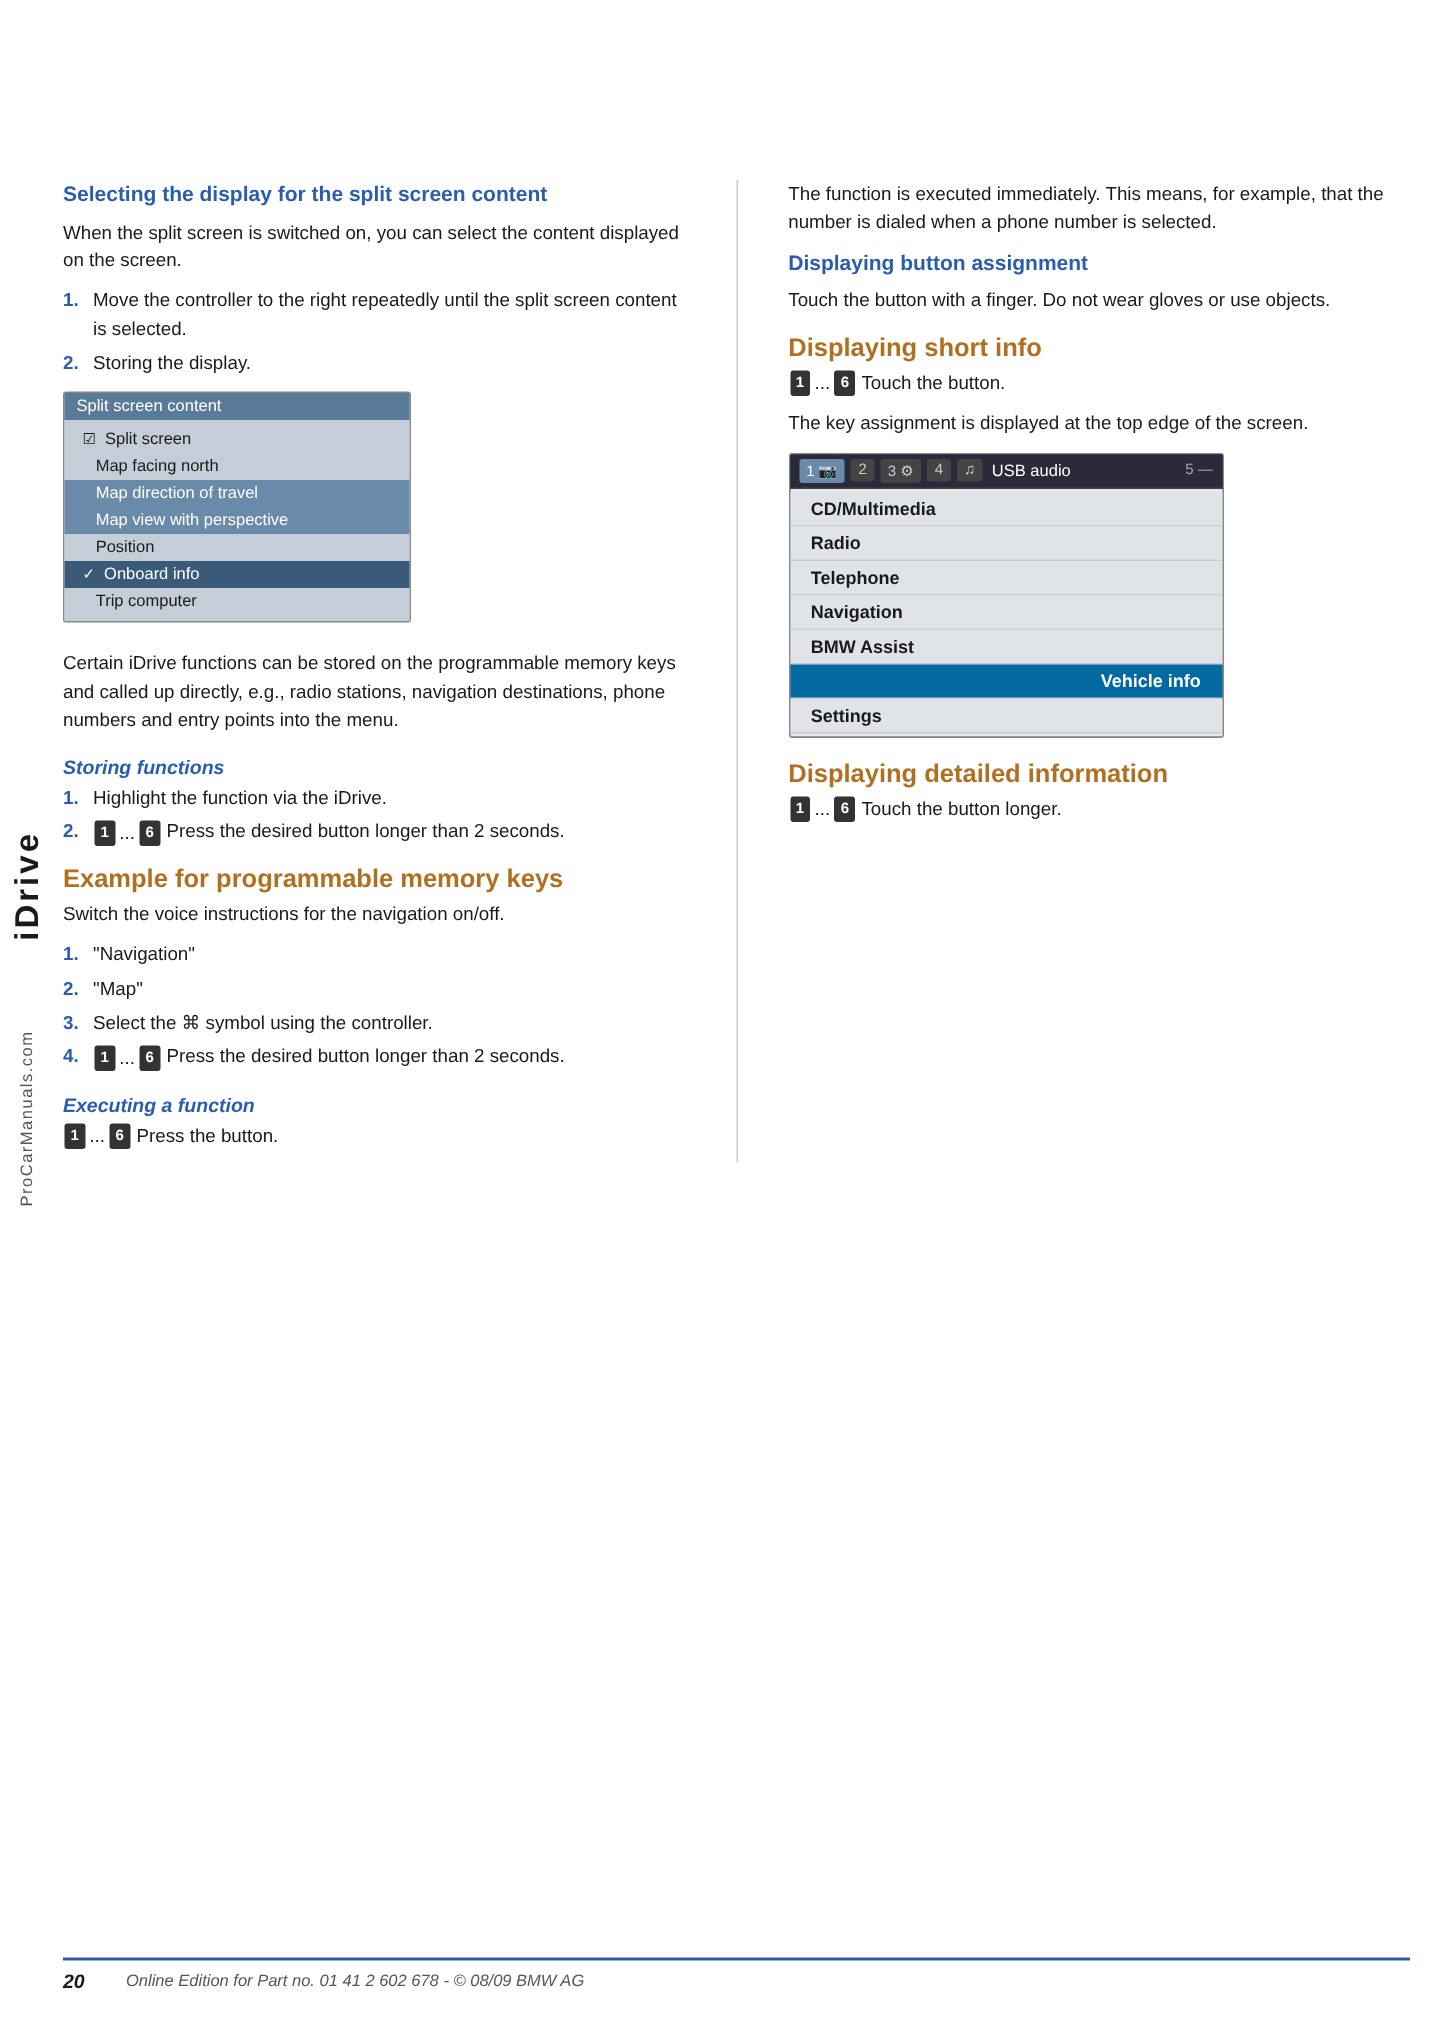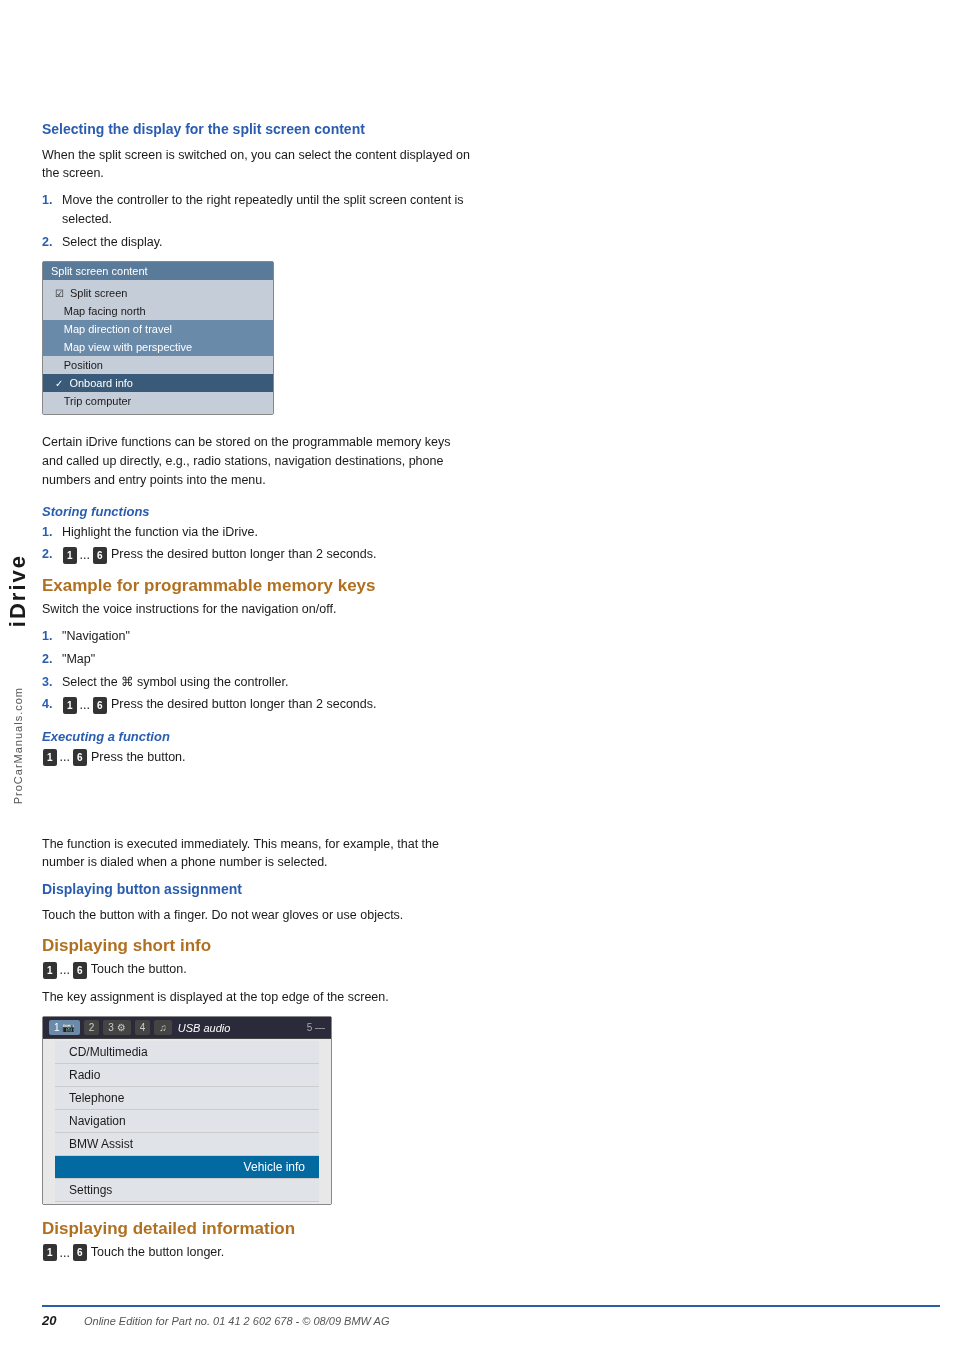--- a/index.html
+++ b/index.html
@@ -43,21 +43,20 @@
       letter-spacing: 1px;
     }
 
     
     .main-content {
       margin-left: 42px;
       margin-right: 20px;
       padding-top: 120px;
       display: flex;
       gap: 30px;
-      flex-direction: column;
     }
 
     .left-col {
       flex: 1;
       max-width: 430px;
     }
 
     .right-col {
       flex: 1;
       max-width: 430px;
@@ -195,21 +194,22 @@
       background: #6a8aaa;
       color: #fff;
     }
     .idrive-top-right {
       margin-left: auto;
       color: #aaa;
       font-size: 10px;
     }
     .idrive-menu {
       background: #e8e8e8;
-      padding: 2px 12px;
+      padding: 2px 0;
+      font-weight: bold;
     }
     .idrive-menu-item {
       font-size: 12px;
       padding: 4px 14px;
       color: #1a1a1a;
       background: #e0e4e8;
       border-bottom: 1px solid #ccc;
     }
     .idrive-menu-item.highlighted {
       background: #0369a1;
@@ -278,21 +278,21 @@
 
     <div class="section-title">Selecting the display for the split screen content</div>
     <div class="body-text">When the split screen is switched on, you can select the content displayed on the screen.</div>
 
     <div class="numbered-item">
       <span class="num">1.</span>
       <span>Move the controller to the right repeatedly until the split screen content is selected.</span>
     </div>
     <div class="numbered-item">
       <span class="num">2.</span>
-      <span>Select the display.</span>
+      <span>Storing the display.</span>
     </div>
 
     <div class="split-screen-img">
       <div class="split-screen-title-bar">
         <span>Split screen content</span>
       </div>
       <div class="split-screen-menu">
         <div class="split-screen-menu-item">
           <span class="checkmark">☑</span>
           <span>Split screen</span>
@@ -402,21 +402,21 @@
     </div>
     <div class="body-text">The key assignment is displayed at the top edge of the screen.</div>
 
     <div class="idrive-screen">
       <div class="idrive-top-bar">
         <span class="idrive-top-tab active">1 📷</span>
         <span class="idrive-top-tab">2</span>
         <span class="idrive-top-tab">3 ⚙</span>
         <span class="idrive-top-tab">4</span>
         <span class="idrive-top-tab">♫</span>
-        <span style="color:#fff;font-size:11px;margin-left:2px;font-style:italic;">USB audio</span>
+        <span style="color:#fff;font-size:11px;margin-left:2px;">USB audio</span>
         <span class="idrive-top-right">5 —</span>
       </div>
       <div class="idrive-menu">
         <div class="idrive-menu-item">CD/Multimedia</div>
         <div class="idrive-menu-item">Radio</div>
         <div class="idrive-menu-item">Telephone</div>
         <div class="idrive-menu-item">Navigation</div>
         <div class="idrive-menu-item">BMW Assist</div>
         <div class="idrive-menu-item highlighted">Vehicle info</div>
         <div class="idrive-menu-item">Settings</div>

